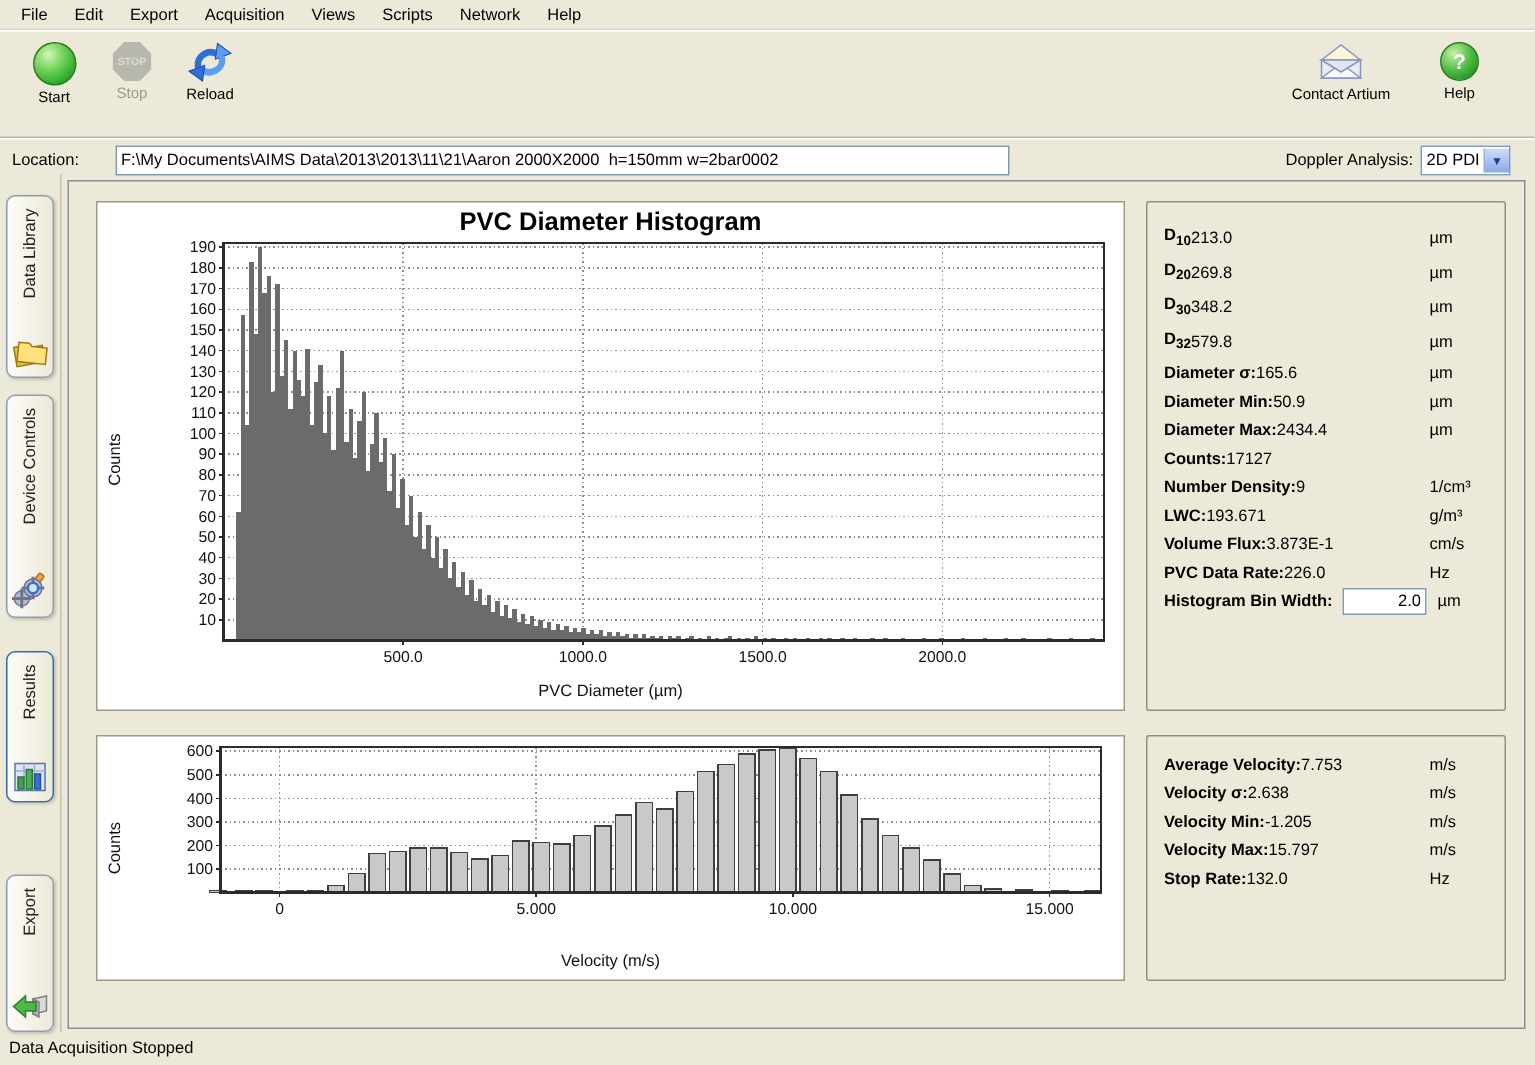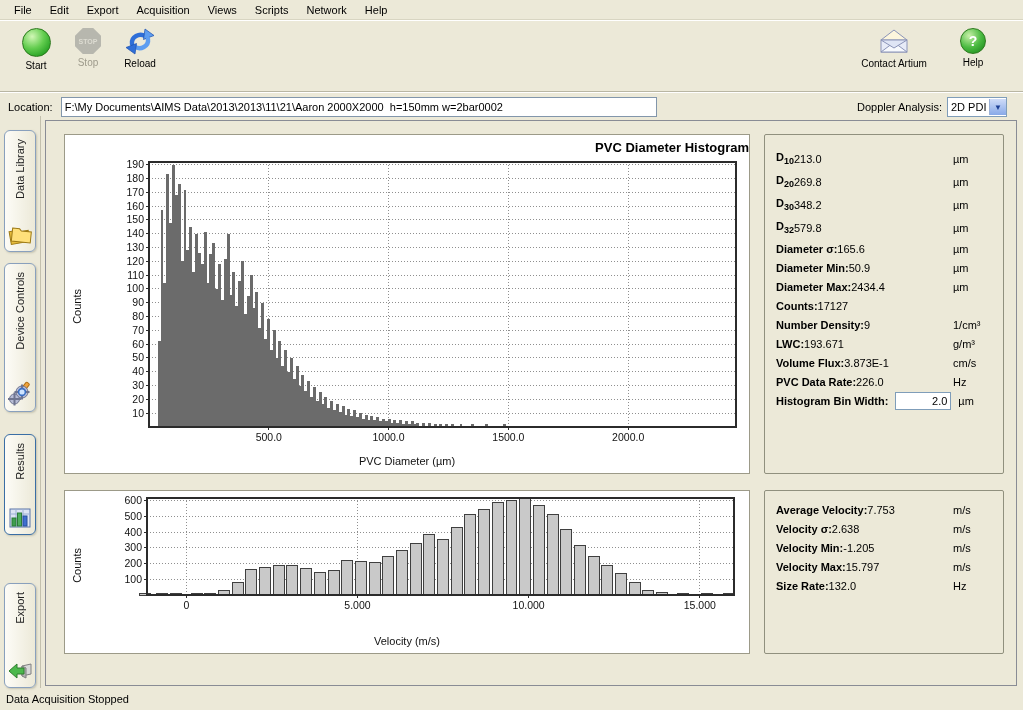--- a/index.html
+++ b/index.html
@@ -27,21 +27,21 @@
     border:1px solid #2c7a1d;}
   .icon-stop{width:26px;height:26px;background:#b7b7ae;position:relative;
     clip-path:polygon(30% 0,70% 0,100% 30%,100% 70%,70% 100%,30% 100%,0 70%,0 30%);
     display:flex;align-items:center;justify-content:center;}
   .icon-stop span{font-size:7px;font-weight:bold;color:#dddcd2;letter-spacing:0;}
   .icon-help{width:24px;height:24px;border-radius:50%;
     background:radial-gradient(circle at 34% 28%, #c8f0a8, #4cbb42 50%, #1e8c1e 90%);
     border:1px solid #2c7a1d;display:flex;align-items:center;justify-content:center;
     color:#fff;font-weight:bold;font-size:14px;}
   
-  .locrow{height:28px;display:flex;align-items:center;padding:0 8px;gap:8px;
+  .locrow{height:28px;display:flex;align-items:center;padding:0 8px;gap:24px;
     border-top:1px solid #fff;}
   .loc-input{width:588px;height:18px;border:1px solid #8296ab;background:#fff;
     font-family:"Liberation Sans","DejaVu Sans",sans-serif;font-size:11px;padding:0 3px;color:#000;}
   .doprow{margin-left:auto;display:flex;align-items:center;gap:5px;padding-right:8px;}
   .combo{width:58px;height:18px;border:1px solid #7f9db9;background:#fff;display:flex;align-items:center;}
   .combo .val{flex:1;padding-left:3px;}
   .combo .arrow{width:16px;height:16px;margin:0;background:linear-gradient(#cfdcf8,#88a9e8);
     border-left:1px solid #9ab0d6;display:flex;align-items:center;justify-content:center;
     color:#1c3f94;font-size:8px;}
   
@@ -63,21 +63,21 @@
     background:linear-gradient(#fffefb,#e8e5d2);padding:2px 6px;margin-right:2px;
     font-size:11px;white-space:nowrap;cursor:default;margin-bottom:1px;}
   .tab.active{height:15px;padding-top:3px;background:linear-gradient(#fdfcf8,#efecdd);
     border-top:3px solid #e5932f;margin-bottom:-1px;border-bottom:1px solid #efecdd;}
   .tabpanel{flex:1;border:1px solid #898c95;background:#ece9d8;position:relative;}
   
   .content{position:absolute;inset:0;padding:13px 14px 12px 18px;
     display:grid;grid-template-columns:686px 14px 240px;grid-template-rows:340px 16px 164px;}
   .chartbox{background:#fff;border:1px solid #9c9a88;padding:4px 0 2px 0;
     display:flex;flex-direction:column;overflow:hidden;}
-  .chart-title{text-align:right;font-weight:bold;font-size:13px;height:18px;line-height:17px;}
+  .chart-title{text-align:center;font-weight:bold;font-size:17px;height:18px;line-height:17px;}
   .chart-title.small{height:16px;line-height:14px;}
   .chart-body{display:flex;flex:1;}
   .ylab{width:24px;display:flex;align-items:center;justify-content:center;}
   .ylab span{writing-mode:vertical-rl;transform:rotate(180deg);font-size:11px;color:#111;}
   .xlab{text-align:center;font-size:11px;color:#111;height:16px;}
   .statbox{background:#ece9d8;border:1px solid #90907e;border-radius:2px;
     padding:12px 10px 0 11px;overflow:hidden;}
   .stat-row{display:flex;align-items:center;height:19px;}
   .stat-row.dsub{height:23px;}
   .stat-label{font-weight:bold;white-space:nowrap;}
@@ -596,21 +596,21 @@
               <span class="stat-label">Velocity Min:</span>
               <span class="stat-value">-1.205</span>
               <span class="stat-unit" style="width: 40px;">m/s</span>
             </div>
             <div class="stat-row">
               <span class="stat-label">Velocity Max:</span>
               <span class="stat-value">15.797</span>
               <span class="stat-unit" style="width: 40px;">m/s</span>
             </div>
             <div class="stat-row">
-              <span class="stat-label">Size Rate:</span>
+              <span class="stat-label">Stop Rate:</span>
               <span class="stat-value">132.0</span>
               <span class="stat-unit" style="width: 40px;">Hz</span>
             </div>
           </div>
 
       </div>
     </div>
   </div>
 </div>
 

